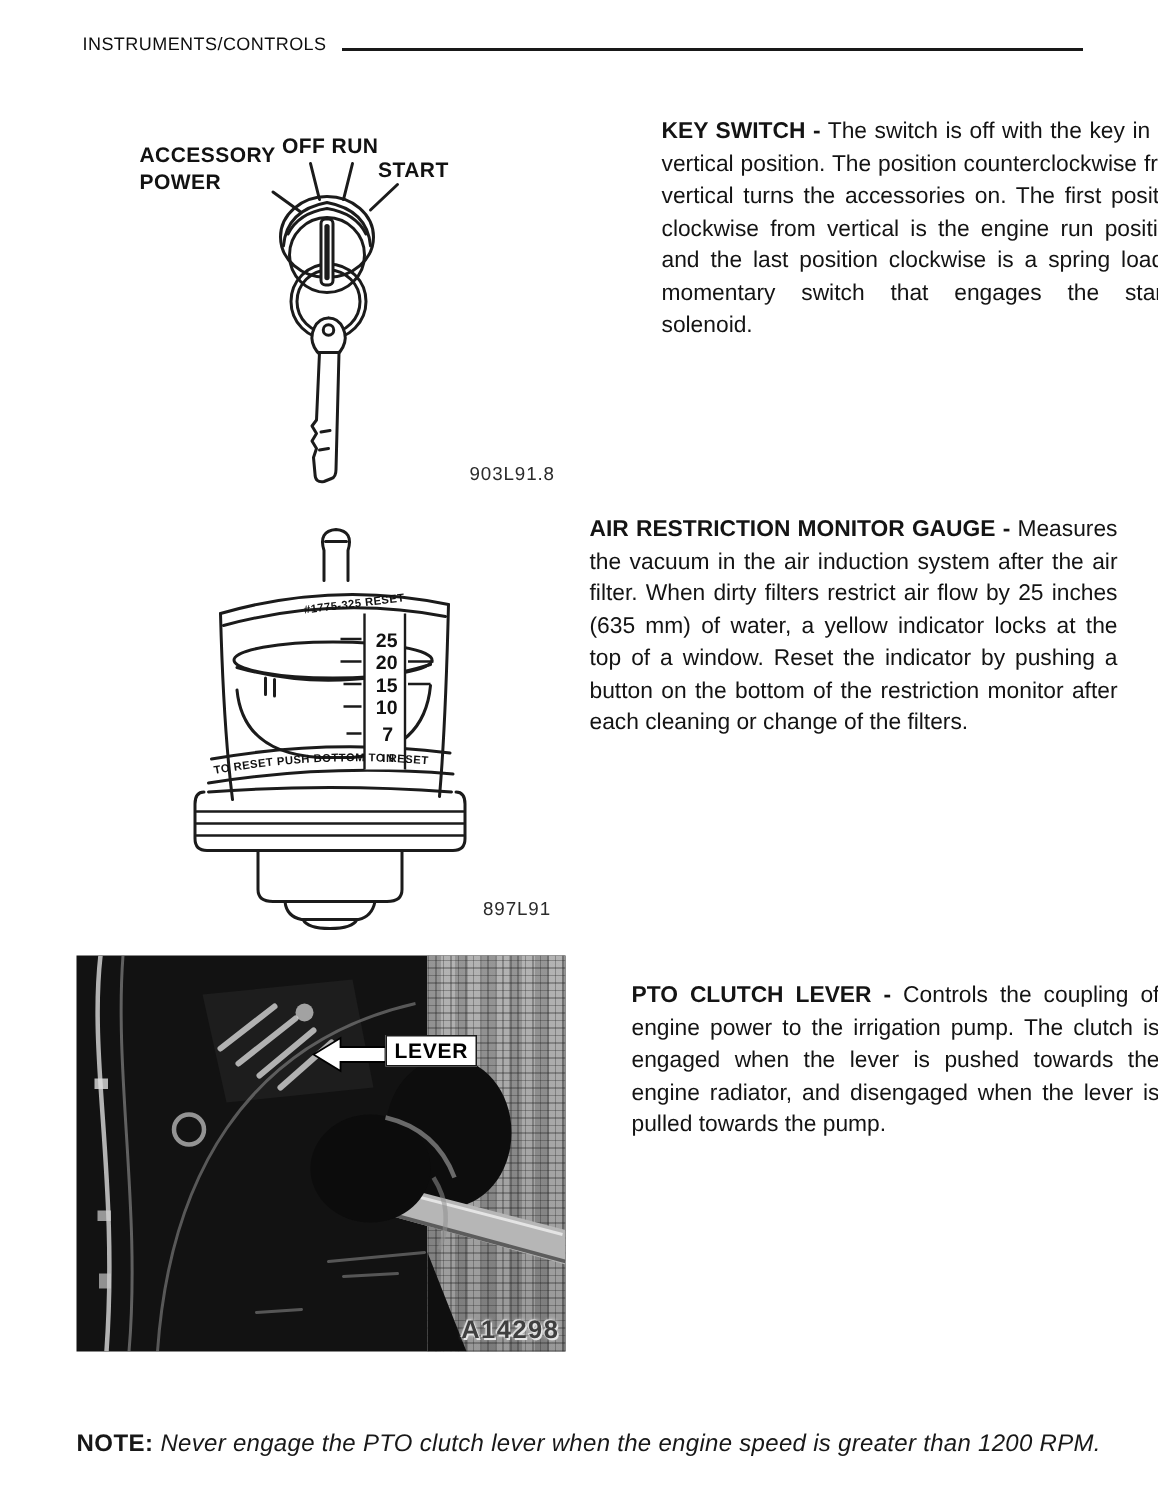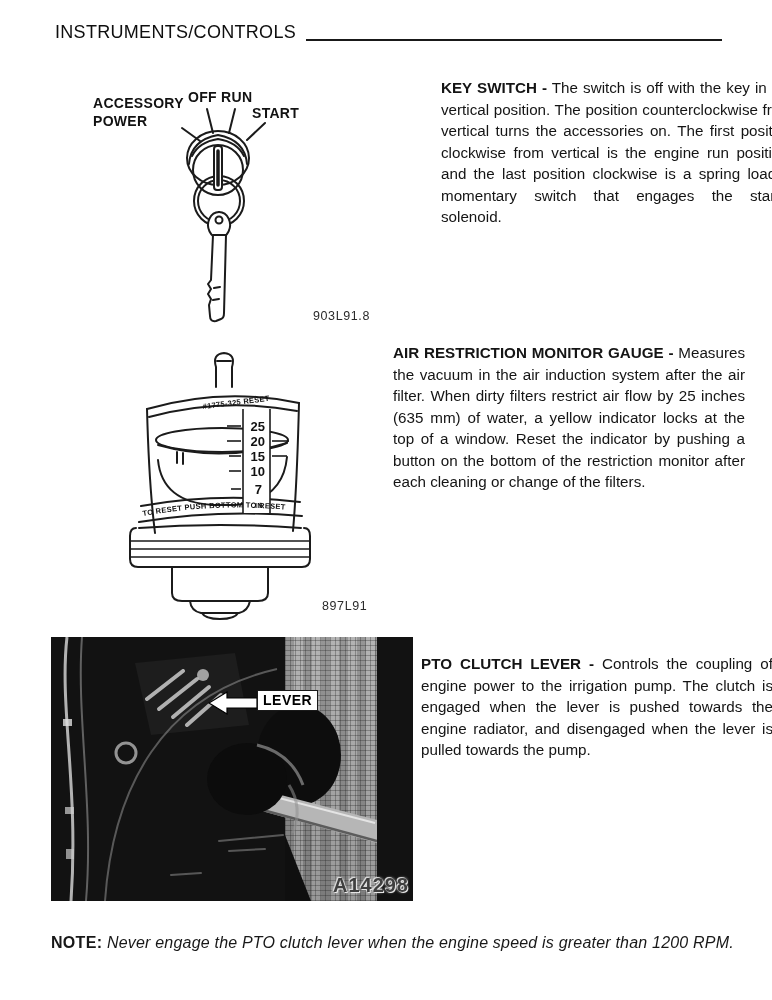--- a/index.html
+++ b/index.html
@@ -3,61 +3,61 @@
 <meta charset="utf-8">
 <style>
   html,body{margin:0;padding:0;background:#e8e8e8;}
   .page{
     position:relative;width:772px;height:1000px;background:#ffffff;
     font-family:"Liberation Sans",sans-serif;color:#161616;overflow:hidden;
     margin:0 auto;
   }
   
   .header{position:absolute;left:55px;top:22px;right:50px;display:flex;}
-  .header .title{font-size:18px;letter-spacing:.3px;color:#0e0e0e;white-space:nowrap;}
+  .header .title{font-size:12px;letter-spacing:.3px;color:#0e0e0e;white-space:nowrap;}
   .header .rule{flex:1;height:2.5px;background:#191919;align-self:flex-end;margin:0 0 2px 10px;}
   
   .tcol{position:absolute;left:393px;width:352px;text-align:justify;
         font-size:15.2px;line-height:21.5px;color:#141414;}
   .tcol b{font-weight:bold;}
   .t1{top:62px;margin-left:48px;} .t2{top:327px;} .t3{top:638px;margin-left:28px;}
   
   .fig{position:absolute;}
   .fig1{left:58px;top:84px;width:336px;height:250px;}
   .fig2{left:105px;top:345px;width:290px;height:275px;}
   svg{font-family:"Liberation Sans",sans-serif;display:block;}
   .lineart{stroke:#1b1b1b;fill:none;stroke-width:2;stroke-linecap:round;stroke-linejoin:round;}
   .figlabel{font-size:14px;font-weight:bold;fill:#121212;letter-spacing:.3px;}
   .figcap{font-size:12.5px;fill:#2b2b2b;letter-spacing:.6px;}
   .gnum{font-size:13px;font-weight:bold;fill:#111;}
   .gtiny{font-size:7.5px;font-weight:bold;fill:#111;letter-spacing:.3px;}
   
-  .photo{position:absolute;left:51px;top:637px;width:326px;height:264px;background:#121212;overflow:hidden;padding-left:36px;}
+  .photo{position:absolute;left:51px;top:637px;width:326px;height:264px;background:#121212;overflow:hidden;}
   .photo-band{
     position:absolute;left:234px;top:0;width:92px;height:100%;
     background-color:#969696;
     background-image:
       repeating-linear-gradient(0deg, rgba(30,30,30,.30) 0 1px, rgba(255,255,255,0) 1px 5px),
       repeating-linear-gradient(90deg, rgba(30,30,30,.30) 0 1px, rgba(255,255,255,0) 1px 5px),
       repeating-linear-gradient(90deg, rgba(0,0,0,.12) 0 9px, rgba(255,255,255,.10) 9px 18px),
       linear-gradient(180deg,#ababab,#8c8c8c);
   }
   .photo svg{position:absolute;left:0;top:0;}
   .lever-tag{
     position:absolute;left:206px;top:53px;background:#ffffff;color:#000;
     border:1px solid #1a1a1a;font-size:14px;font-weight:bold;letter-spacing:.5px;
     padding:1px 5px 2px 5px;line-height:16px;
   }
   .photo-code{
-    position:absolute;right:4px;bottom:4px;font-size:20px;font-weight:bold;
+    position:absolute;right:4px;bottom:4px;font-size:17px;font-weight:bold;
     color:#3f3f3f;letter-spacing:1px;
     text-shadow:-1px -1px 0 #d8d8d8, 1px 1px 0 #e6e6e6, 0 0 3px #ffffff;
   }
   
-  .note{position:absolute;left:51px;top:916px;width:692px;font-size:16px;
+  .note{position:absolute;left:51px;top:936px;width:692px;font-size:16px;
         line-height:21.5px;font-style:italic;letter-spacing:.2px;color:#181818;}
   .note b{font-style:normal;font-weight:bold;letter-spacing:.3px;}
 </style>
 </head>
 <body>
 
 <div class="page">
 
   <div class="header">
     <span class="title">INSTRUMENTS/CONTROLS</span>

